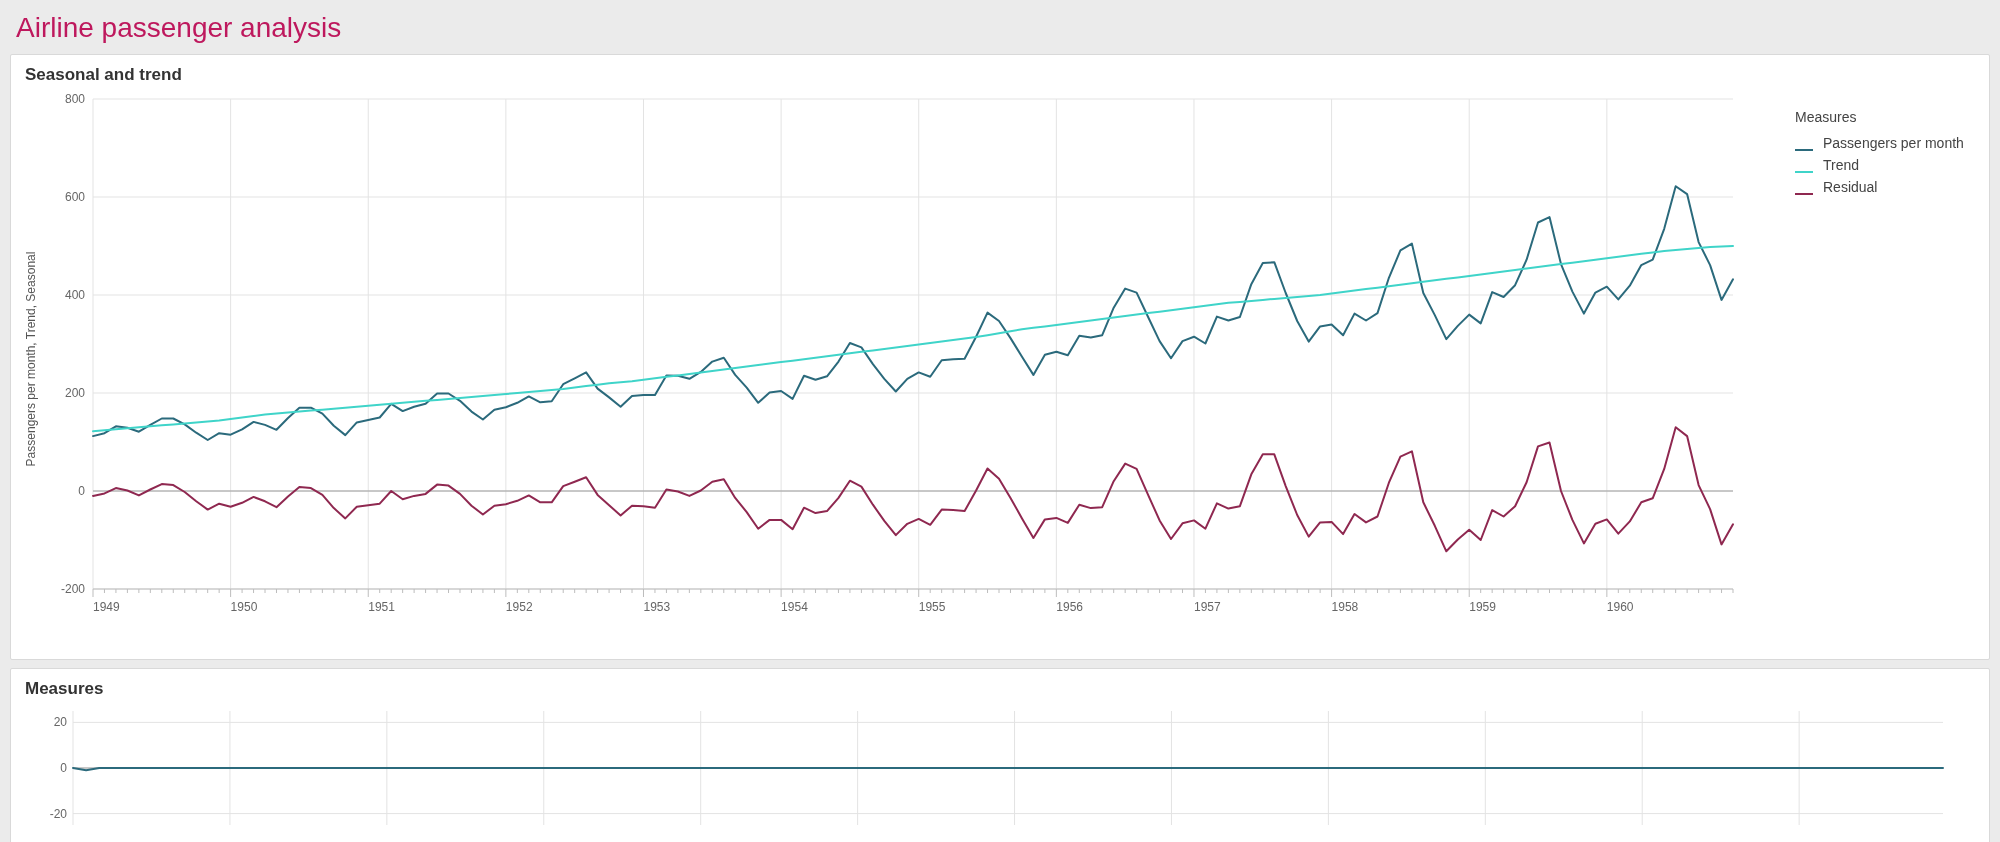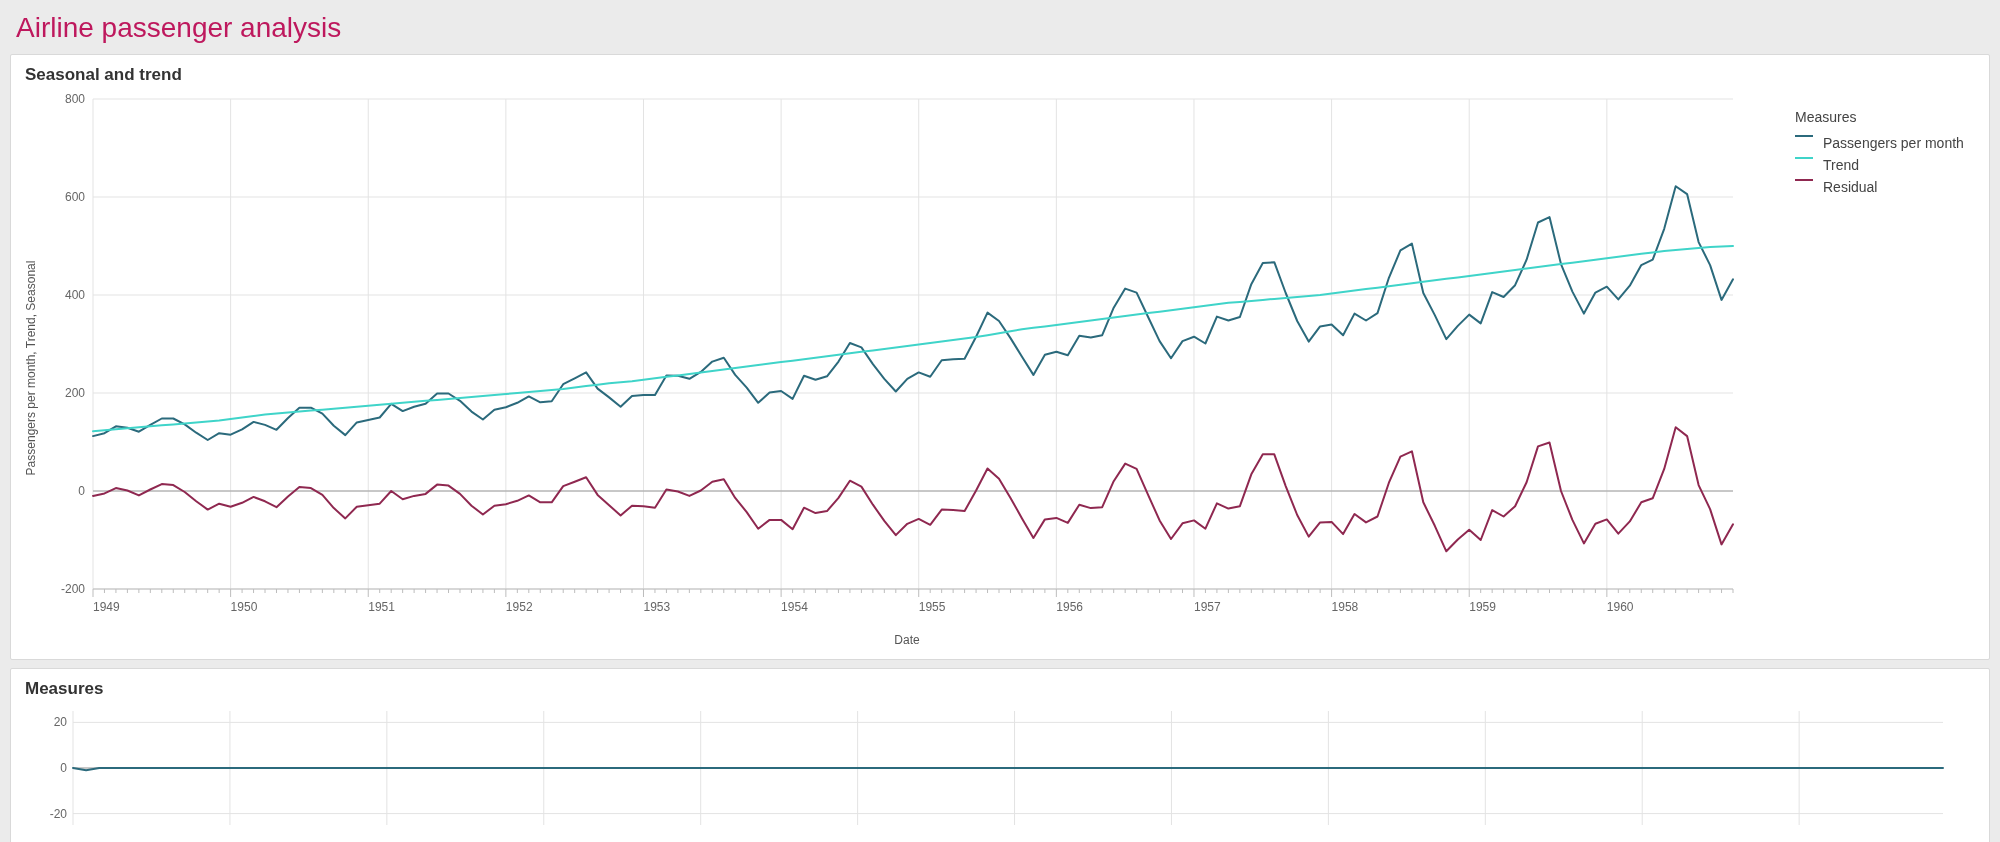--- a/index.html
+++ b/index.html
@@ -72,21 +72,21 @@
     stroke-linecap: round;
   }
   .legend-title {
     font-size: 14px;
     color: #444;
     font-weight: 400;
     margin-bottom: 10px;
   }
   .legend-item {
     display: flex;
-    align-items: flex-start;
+    align-items: flex-end;
     font-size: 14px;
     color: #444;
     margin-bottom: 6px;
     cursor: default;
   }
   .legend-swatch {
     width: 18px;
     height: 2px;
     margin-right: 10px;
   }
@@ -297,21 +297,20 @@
             <line x1="1632.6573426573425" y1="500" x2="1632.6573426573425" y2="504" stroke="#bdbdbd"></line>
             <line x1="1644.1258741258741" y1="500" x2="1644.1258741258741" y2="504" stroke="#bdbdbd"></line>
             <line x1="1655.5944055944058" y1="500" x2="1655.5944055944058" y2="504" stroke="#bdbdbd"></line>
             <line x1="1667.0629370629372" y1="500" x2="1667.0629370629372" y2="504" stroke="#bdbdbd"></line>
             <line x1="1678.5314685314686" y1="500" x2="1678.5314685314686" y2="504" stroke="#bdbdbd"></line>
             <line x1="1690" y1="500" x2="1690" y2="504" stroke="#bdbdbd"></line>
             <path d="M 50.0 347.1 L 61.5 344.2 L 72.9 337.3 L 84.4 338.8 L 95.9 342.7 L 107.3 335.9 L 118.8 329.5 L 130.3 329.5 L 141.7 335.4 L 153.2 343.7 L 164.7 351.0 L 176.2 344.2 L 187.6 345.7 L 199.1 340.3 L 210.6 332.9 L 222.0 335.9 L 233.5 340.8 L 245.0 329.0 L 256.4 318.7 L 267.9 318.7 L 279.4 324.6 L 290.8 336.8 L 302.3 346.1 L 313.8 333.4 L 325.2 330.9 L 336.7 328.5 L 348.2 314.8 L 359.7 322.1 L 371.1 317.7 L 382.6 314.8 L 394.1 304.5 L 405.5 304.5 L 417.0 311.8 L 428.5 322.6 L 439.9 330.5 L 451.4 320.7 L 462.9 318.2 L 474.3 313.8 L 485.8 307.4 L 497.3 313.3 L 508.7 312.3 L 520.2 295.2 L 531.7 289.3 L 543.1 283.4 L 554.6 299.6 L 566.1 308.4 L 577.6 317.7 L 589.0 306.9 L 600.5 306.0 L 612.0 306.0 L 623.4 286.4 L 634.9 286.8 L 646.4 289.8 L 657.8 282.9 L 669.3 272.6 L 680.8 268.7 L 692.2 285.9 L 703.7 298.6 L 715.2 313.8 L 726.6 303.5 L 738.1 302.0 L 749.6 309.9 L 761.0 286.8 L 772.5 290.8 L 784.0 287.3 L 795.5 272.6 L 806.9 254.0 L 818.4 258.4 L 829.9 275.1 L 841.3 289.8 L 852.8 302.5 L 864.3 289.8 L 875.7 283.4 L 887.2 287.8 L 898.7 271.2 L 910.1 270.2 L 921.6 269.7 L 933.1 247.7 L 944.5 223.6 L 956.0 232.0 L 967.5 249.1 L 979.0 267.7 L 990.4 285.9 L 1001.9 265.8 L 1013.4 262.8 L 1024.8 266.3 L 1036.3 246.7 L 1047.8 248.6 L 1059.2 246.2 L 1070.7 218.7 L 1082.2 199.6 L 1093.6 203.6 L 1105.1 228.0 L 1116.6 252.1 L 1128.0 269.2 L 1139.5 252.1 L 1151.0 247.7 L 1162.4 254.5 L 1173.9 227.6 L 1185.4 231.5 L 1196.9 228.0 L 1208.3 195.2 L 1219.8 174.1 L 1231.3 173.2 L 1242.7 204.0 L 1254.2 232.0 L 1265.7 252.6 L 1277.1 237.4 L 1288.6 235.4 L 1300.1 246.2 L 1311.5 224.6 L 1323.0 231.5 L 1334.5 224.1 L 1345.9 188.8 L 1357.4 161.4 L 1368.9 154.6 L 1380.3 204.0 L 1391.8 226.1 L 1403.3 250.1 L 1414.8 236.9 L 1426.2 225.6 L 1437.7 234.4 L 1449.2 203.1 L 1460.6 208.0 L 1472.1 196.2 L 1483.6 170.7 L 1495.0 133.5 L 1506.5 128.1 L 1518.0 175.1 L 1529.4 202.6 L 1540.9 224.6 L 1552.4 203.6 L 1563.8 197.7 L 1575.3 210.4 L 1586.8 196.7 L 1598.3 176.1 L 1609.7 170.7 L 1621.2 139.8 L 1632.7 97.2 L 1644.1 105.1 L 1655.6 153.1 L 1667.1 176.1 L 1678.5 210.9 L 1690.0 190.3" class="series-line" stroke="#2b6a7c"></path>
             <path d="M 50.0 342.2 L 61.5 341.2 L 72.9 340.3 L 84.4 339.3 L 95.9 338.3 L 107.3 337.3 L 118.8 336.3 L 130.3 335.4 L 141.7 334.4 L 153.2 333.4 L 164.7 332.4 L 176.2 331.4 L 187.6 330.0 L 199.1 328.5 L 210.6 327.0 L 222.0 325.6 L 233.5 324.6 L 245.0 323.6 L 256.4 322.6 L 267.9 321.6 L 279.4 320.7 L 290.8 319.7 L 302.3 318.7 L 313.8 317.7 L 325.2 316.7 L 336.7 315.8 L 348.2 314.8 L 359.7 313.8 L 371.1 312.8 L 382.6 311.8 L 394.1 310.9 L 405.5 309.9 L 417.0 308.9 L 428.5 307.9 L 439.9 306.9 L 451.4 306.0 L 462.9 305.0 L 474.3 304.0 L 485.8 303.0 L 497.3 302.0 L 508.7 301.1 L 520.2 300.1 L 531.7 298.6 L 543.1 297.1 L 554.6 295.7 L 566.1 294.2 L 577.6 293.2 L 589.0 292.2 L 600.5 290.8 L 612.0 289.3 L 623.4 287.8 L 634.9 286.4 L 646.4 284.9 L 657.8 283.4 L 669.3 281.9 L 680.8 280.5 L 692.2 279.0 L 703.7 277.5 L 715.2 276.1 L 726.6 274.6 L 738.1 273.1 L 749.6 271.7 L 761.0 270.2 L 772.5 268.7 L 784.0 267.3 L 795.5 265.8 L 806.9 264.3 L 818.4 262.8 L 829.9 261.4 L 841.3 259.9 L 852.8 258.4 L 864.3 257.0 L 875.7 255.5 L 887.2 254.0 L 898.7 252.6 L 910.1 251.1 L 921.6 249.6 L 933.1 248.1 L 944.5 246.2 L 956.0 244.2 L 967.5 242.3 L 979.0 240.3 L 990.4 238.8 L 1001.9 237.4 L 1013.4 235.9 L 1024.8 234.4 L 1036.3 232.9 L 1047.8 231.5 L 1059.2 230.0 L 1070.7 228.5 L 1082.2 227.1 L 1093.6 225.6 L 1105.1 224.1 L 1116.6 222.7 L 1128.0 221.2 L 1139.5 219.7 L 1151.0 218.3 L 1162.4 216.8 L 1173.9 215.3 L 1185.4 213.8 L 1196.9 212.9 L 1208.3 211.9 L 1219.8 210.9 L 1231.3 209.9 L 1242.7 208.9 L 1254.2 208.0 L 1265.7 207.0 L 1277.1 206.0 L 1288.6 204.5 L 1300.1 203.1 L 1311.5 201.6 L 1323.0 200.1 L 1334.5 198.7 L 1345.9 197.2 L 1357.4 195.7 L 1368.9 194.2 L 1380.3 192.8 L 1391.8 191.3 L 1403.3 189.8 L 1414.8 188.4 L 1426.2 186.9 L 1437.7 185.4 L 1449.2 183.9 L 1460.6 182.5 L 1472.1 181.0 L 1483.6 179.5 L 1495.0 178.1 L 1506.5 176.6 L 1518.0 175.1 L 1529.4 173.7 L 1540.9 172.2 L 1552.4 170.7 L 1563.8 169.2 L 1575.3 167.8 L 1586.8 166.3 L 1598.3 164.8 L 1609.7 163.4 L 1621.2 161.9 L 1632.7 160.9 L 1644.1 159.9 L 1655.6 159.0 L 1667.1 158.0 L 1678.5 157.5 L 1690.0 157.0" class="series-line" stroke="#3fd4c9"></path>
             <path d="M 50.0 406.9 L 61.5 404.4 L 72.9 399.1 L 84.4 401.5 L 95.9 406.4 L 107.3 400.5 L 118.8 395.1 L 130.3 396.1 L 141.7 403.0 L 153.2 412.3 L 164.7 420.6 L 176.2 414.7 L 187.6 417.7 L 199.1 413.8 L 210.6 407.9 L 222.0 412.3 L 233.5 418.2 L 245.0 407.4 L 256.4 398.1 L 267.9 399.1 L 279.4 405.9 L 290.8 419.1 L 302.3 429.4 L 313.8 417.7 L 325.2 416.2 L 336.7 414.7 L 348.2 402.0 L 359.7 410.3 L 371.1 406.9 L 382.6 404.9 L 394.1 395.6 L 405.5 396.6 L 417.0 404.9 L 428.5 416.7 L 439.9 425.5 L 451.4 416.7 L 462.9 415.2 L 474.3 411.8 L 485.8 406.4 L 497.3 413.3 L 508.7 413.3 L 520.2 397.1 L 531.7 392.7 L 543.1 388.3 L 554.6 405.9 L 566.1 416.2 L 577.6 426.5 L 589.0 416.7 L 600.5 417.2 L 612.0 418.7 L 623.4 400.5 L 634.9 402.5 L 646.4 406.9 L 657.8 401.5 L 669.3 392.7 L 680.8 390.2 L 692.2 408.9 L 703.7 423.1 L 715.2 439.7 L 726.6 430.9 L 738.1 430.9 L 749.6 440.2 L 761.0 418.7 L 772.5 424.1 L 784.0 422.1 L 795.5 408.9 L 806.9 391.7 L 818.4 397.6 L 829.9 415.7 L 841.3 431.9 L 852.8 446.1 L 864.3 434.8 L 875.7 429.9 L 887.2 435.8 L 898.7 420.6 L 910.1 421.1 L 921.6 422.1 L 933.1 401.5 L 944.5 379.5 L 956.0 389.8 L 967.5 408.9 L 979.0 429.4 L 990.4 449.0 L 1001.9 430.4 L 1013.4 428.9 L 1024.8 433.9 L 1036.3 415.7 L 1047.8 419.1 L 1059.2 418.2 L 1070.7 392.2 L 1082.2 374.6 L 1093.6 379.9 L 1105.1 405.9 L 1116.6 431.4 L 1128.0 450.0 L 1139.5 434.3 L 1151.0 431.4 L 1162.4 439.7 L 1173.9 414.3 L 1185.4 419.6 L 1196.9 417.2 L 1208.3 385.3 L 1219.8 365.3 L 1231.3 365.3 L 1242.7 397.1 L 1254.2 426.0 L 1265.7 447.6 L 1277.1 433.4 L 1288.6 432.9 L 1300.1 445.1 L 1311.5 425.0 L 1323.0 433.4 L 1334.5 427.5 L 1345.9 393.7 L 1357.4 367.7 L 1368.9 362.3 L 1380.3 413.3 L 1391.8 436.8 L 1403.3 462.3 L 1414.8 450.5 L 1426.2 440.7 L 1437.7 451.0 L 1449.2 421.1 L 1460.6 427.5 L 1472.1 417.2 L 1483.6 393.2 L 1495.0 357.4 L 1506.5 353.5 L 1518.0 402.0 L 1529.4 430.9 L 1540.9 454.4 L 1552.4 434.8 L 1563.8 430.4 L 1575.3 444.6 L 1586.8 432.4 L 1598.3 413.3 L 1609.7 409.3 L 1621.2 379.9 L 1632.7 338.3 L 1644.1 347.1 L 1655.6 396.1 L 1667.1 420.1 L 1678.5 455.4 L 1690.0 435.3" class="series-line" stroke="#8f2850"></path>
           </svg>
-        <div class="xlabel">Date</div>
       </div>
       <div class="legend-col">
         <div class="legend-title">Measures</div>
         <div id="legend-items">
             <div class="legend-item">
               <div class="legend-swatch" style="background: rgb(43, 106, 124);"></div>
               <span>Passengers per month</span>
             </div>
             <div class="legend-item">
               <div class="legend-swatch" style="background: rgb(63, 212, 201);"></div>

